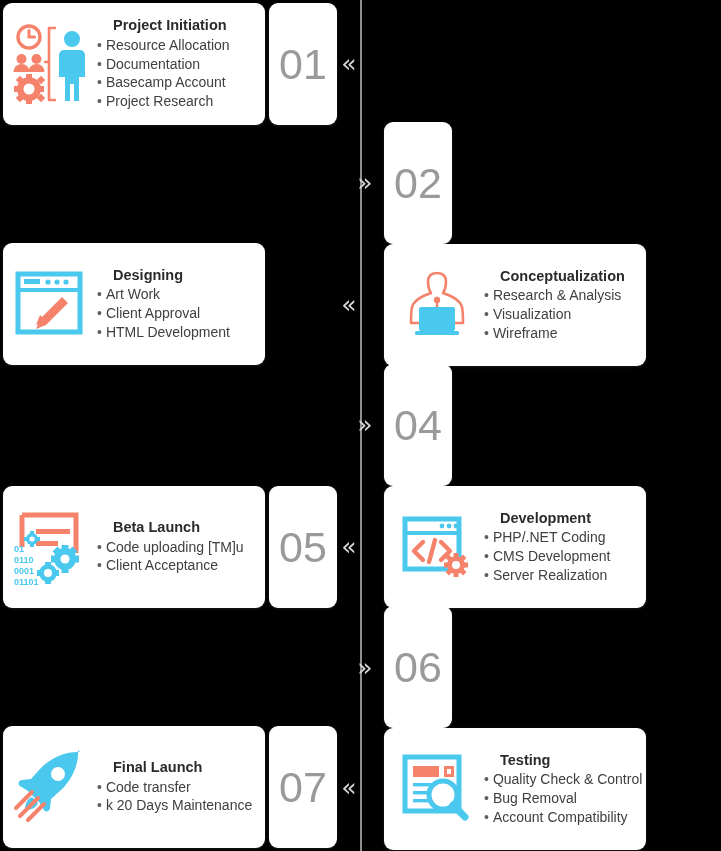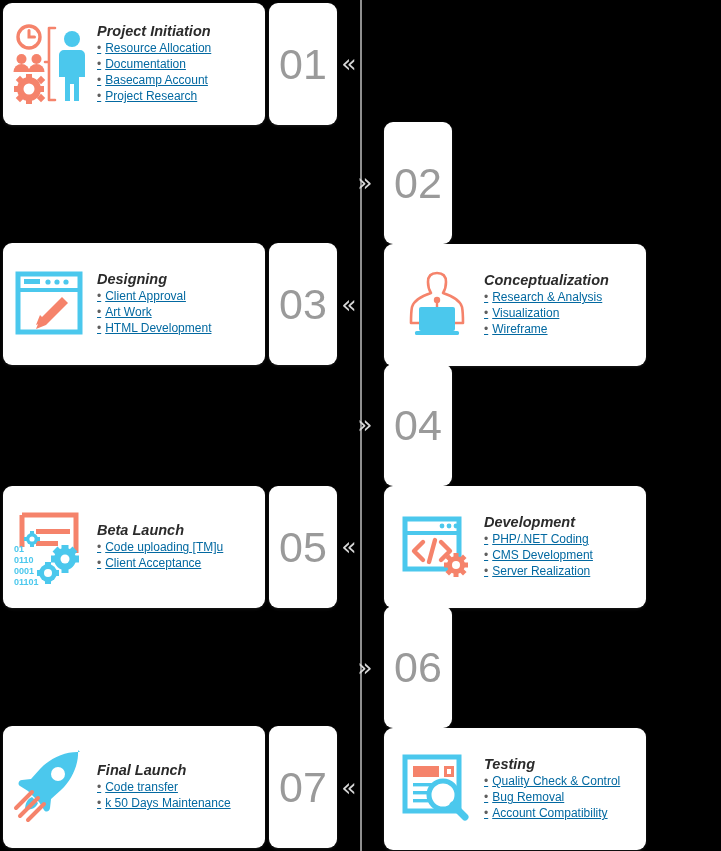--- a/index.html
+++ b/index.html
@@ -56,27 +56,26 @@
     font-family:"Liberation Sans", sans-serif;
   }
 
   .icon-wrap{
     width:86px;min-width:86px;height:92px;
     display:flex;align-items:center;justify-content:center;
   }
   .txt{flex:1;display:flex;flex-direction:column;justify-content:center;}
   .title{
     font-size:14.5px;font-weight:bold;color:#2b2b2b;
-    margin:0 0 2px 0;line-height:1.15;font-style:italic;
+    margin:0 0 2px 16px;line-height:1.15;
   }
   .bullets{list-style:none;margin:0;padding:0;}
   .bullets li{
-    font-size:12px;color:#0369a1;line-height:1.33;
+    font-size:14px;color:#404040;line-height:1.33;
     white-space:nowrap;
-    text-decoration:underline;
   }
   .bullets li::before{content:"\2022";margin-right:4px;color:#5e5e5e;}
 
   
   .row.right .body-card{padding-left:10px;}
 </style>
 </head>
 <body>
 
 <div class="board">
@@ -167,28 +166,25 @@
           <circle cx="36" cy="14" r="2.6" fill="#4BC8ED"></circle>
           <circle cx="45" cy="14" r="2.6" fill="#4BC8ED"></circle>
           <circle cx="54" cy="14" r="2.6" fill="#4BC8ED"></circle>
           <path d="M50 29 l6 6 l-22 22 l-10 4 l4 -10 z" fill="#F5836B"></path>
           <path d="M24 57 l10 -4 l-6 -6 z" fill="#F5836B"></path>
         </svg>
       </div>
       <div class="txt">
         <h3 class="title">Designing</h3>
         <ul class="bullets">
+          <li>Art Work</li>
           <li>Client Approval</li>
-          <li>Art Work</li>
           <li>HTML Development</li>
         </ul>
       </div>
-    </div>
-    <div class="card num-card">
-      <span class="num">03</span>
     </div>
   </div>
   <div class="chev left" style="top:289px">«</div>
 
   <div class="row right" style="top:364px">
     <div class="card num-card">
       <span class="num">04</span>
     </div>
     <div class="card body-card">
       <div class="icon-wrap">
@@ -321,21 +317,21 @@
           <circle cx="48" cy="26" r="7" fill="#fff"></circle>
           <path d="M6 60 L22 44" stroke="#F5836B" stroke-width="4" stroke-linecap="round"></path>
           <path d="M10 68 L28 50" stroke="#F5836B" stroke-width="4" stroke-linecap="round"></path>
           <path d="M18 72 L34 56" stroke="#F5836B" stroke-width="4" stroke-linecap="round"></path>
         </svg>
       </div>
       <div class="txt">
         <h3 class="title">Final Launch</h3>
         <ul class="bullets">
           <li>Code transfer</li>
-          <li>k 50 Days Maintenance</li>
+          <li>k 20 Days Maintenance</li>
         </ul>
       </div>
     </div>
     <div class="card num-card">
       <span class="num">07</span>
     </div>
   </div>
   <div class="chev left" style="top:772px">«</div>
 
 </div>

